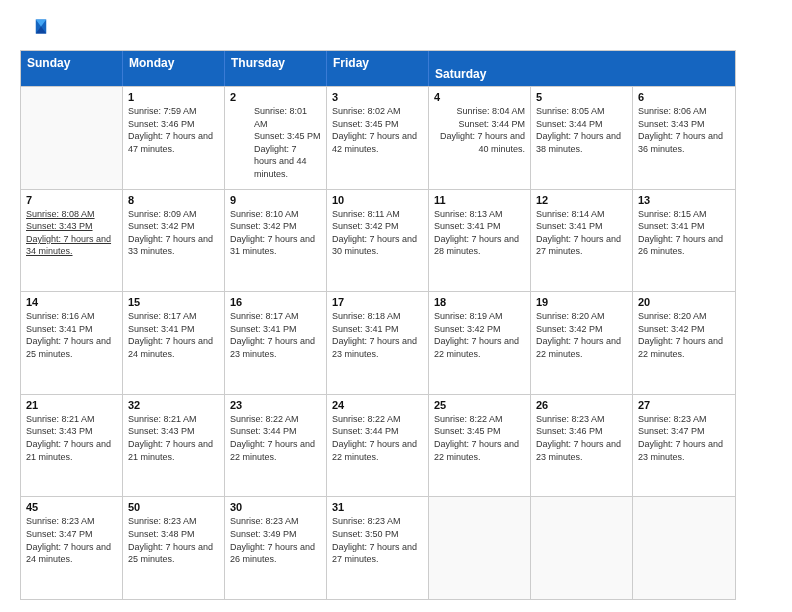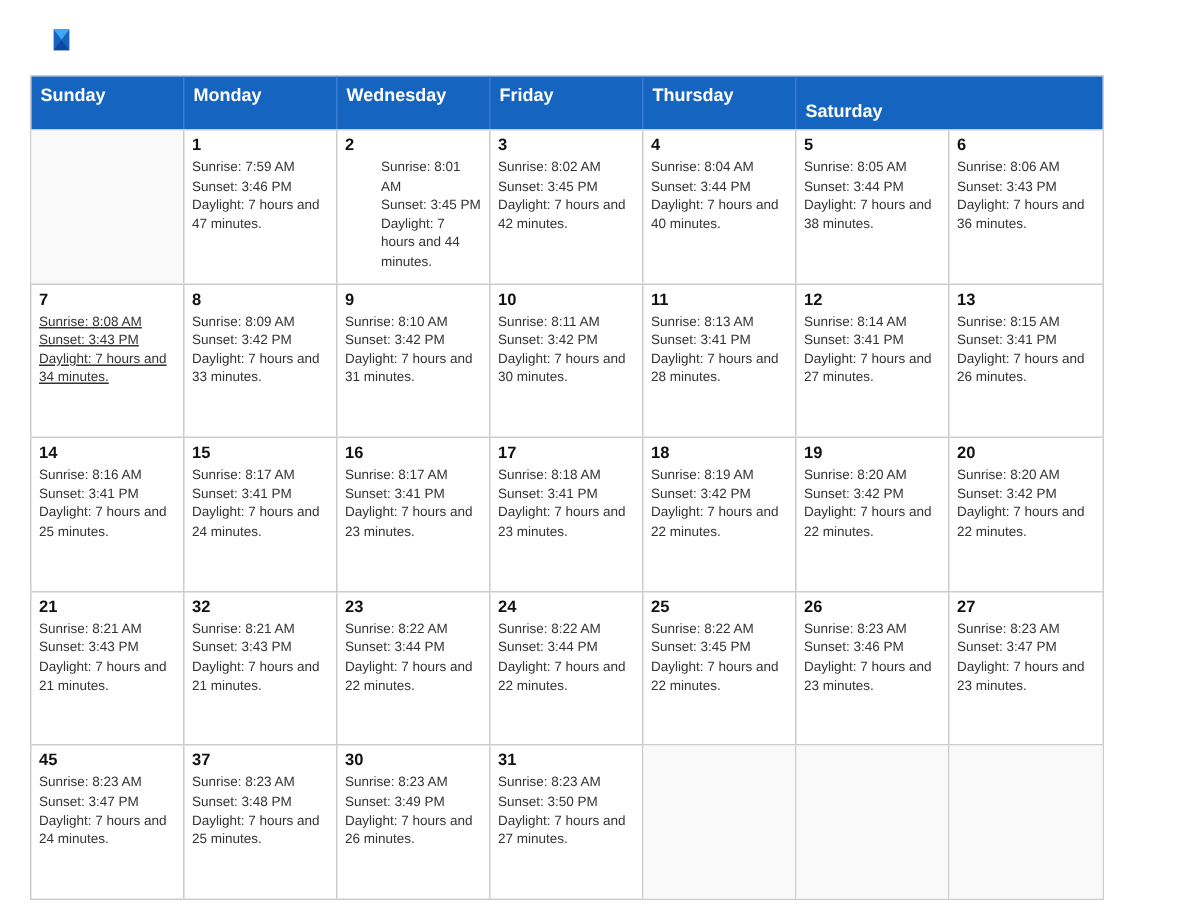--- a/index.html
+++ b/index.html
@@ -124,23 +124,22 @@
     <div class="title-block">
       <div class="main-title"></div>
       <div class="subtitle"></div>
     </div>
   </div>
 
   <div class="calendar">
     <div class="cal-header-row">
     <div class="cal-header-cell">Sunday</div>
         <div class="cal-header-cell">Monday</div>
-        <div class="cal-header-cell">Wednesday</div>
+        <div class="cal-header-cell">Thursday</div>
         <div class="cal-header-cell">Friday</div>
-        <div class="cal-header-cell">Thursday</div>
         <div class="cal-header-cell">Saturday</div>
       </div>
     <div class="cal-body">
     <div class="cal-week">
           <div class="cal-cell empty"></div>
           <div class="cal-cell">
             <span class="cell-day">1</span>
             <div class="cell-info" style="white-space: pre-line;">Sunrise: 7:59 AM
 Sunset: 3:46 PM
 Daylight: 7 hours and 47 minutes.</div>
@@ -152,21 +151,21 @@
 Daylight: 7 hours and 44 minutes.</div>
           </div>
           <div class="cal-cell">
             <span class="cell-day">3</span>
             <div class="cell-info" style="white-space: pre-line;">Sunrise: 8:02 AM
 Sunset: 3:45 PM
 Daylight: 7 hours and 42 minutes.</div>
           </div>
           <div class="cal-cell">
             <span class="cell-day">4</span>
-            <div class="cell-info" style="white-space: pre-line;">Sunrise: 8:04 AM
+            <div class="cell-info" style="white-space: pre-line; text-align: right;">Sunrise: 8:04 AM
 Sunset: 3:44 PM
 Daylight: 7 hours and 40 minutes.</div>
           </div>
           <div class="cal-cell">
             <span class="cell-day">5</span>
             <div class="cell-info" style="white-space: pre-line;">Sunrise: 8:05 AM
 Sunset: 3:44 PM
 Daylight: 7 hours and 38 minutes.</div>
           </div>
           <div class="cal-cell">
@@ -309,21 +308,21 @@
           </div>
         </div>
         <div class="cal-week">
           <div class="cal-cell">
             <span class="cell-day">45</span>
             <div class="cell-info" style="white-space: pre-line;">Sunrise: 8:23 AM
 Sunset: 3:47 PM
 Daylight: 7 hours and 24 minutes.</div>
           </div>
           <div class="cal-cell">
-            <span class="cell-day">37</span>
+            <span class="cell-day">50</span>
             <div class="cell-info" style="white-space: pre-line;">Sunrise: 8:23 AM
 Sunset: 3:48 PM
 Daylight: 7 hours and 25 minutes.</div>
           </div>
           <div class="cal-cell">
             <span class="cell-day">30</span>
             <div class="cell-info" style="white-space: pre-line;">Sunrise: 8:23 AM
 Sunset: 3:49 PM
 Daylight: 7 hours and 26 minutes.</div>
           </div>

